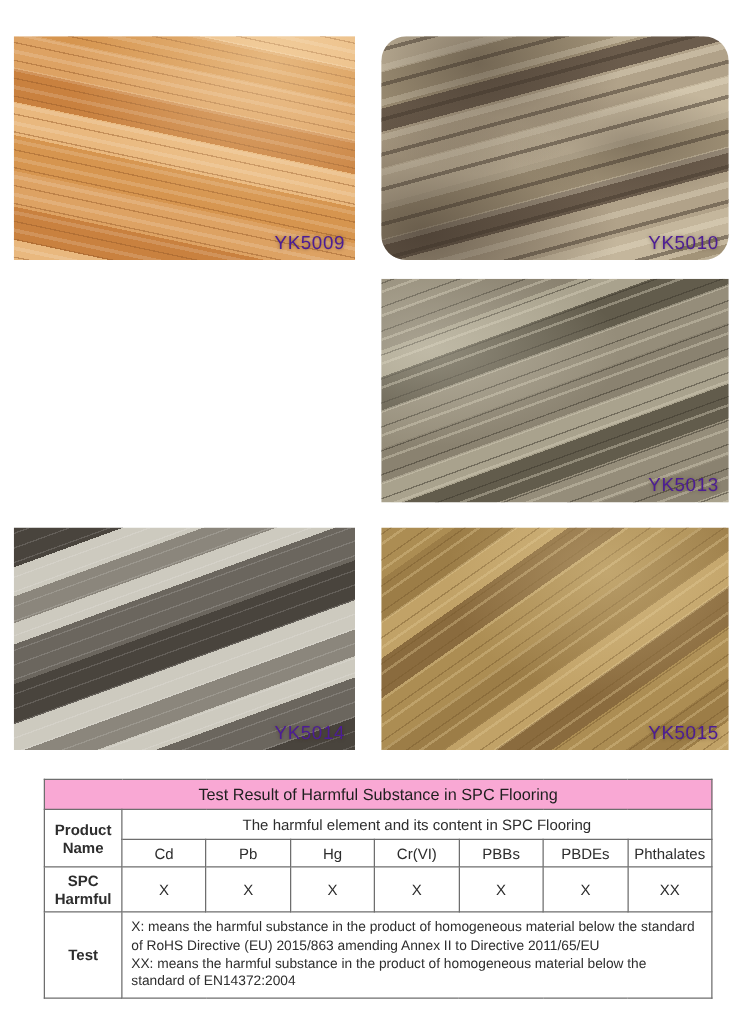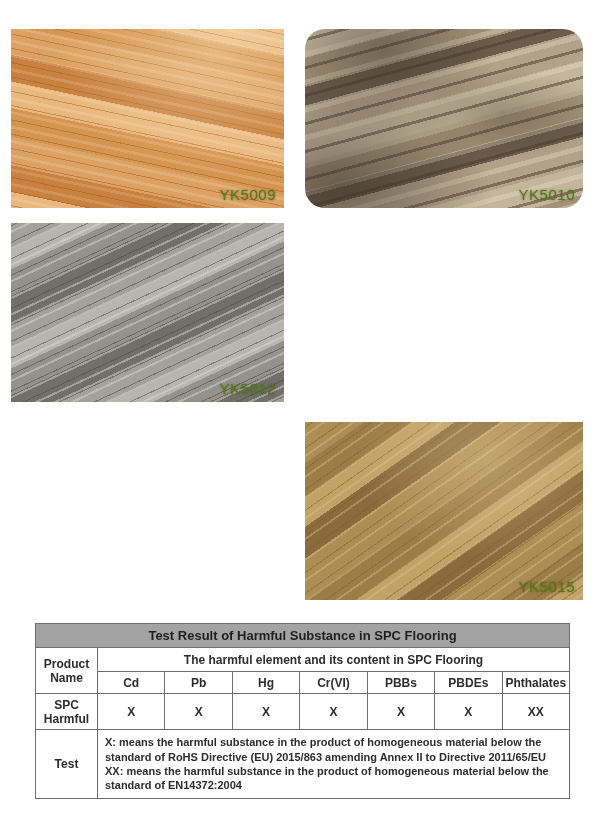--- a/index.html
+++ b/index.html
@@ -10,21 +10,21 @@
   
   .sample{position:absolute;margin:0;overflow:hidden;}
   .s-yk5009{left:11px;top:29px;width:273px;height:179px;}
   .s-yk5010{left:305px;top:29px;width:278px;height:179px;border-radius:20px;}
   .s-yk5012{left:11px;top:223px;width:273px;height:179px;}
   .s-yk5013{left:305px;top:223px;width:278px;height:179px;}
   .s-yk5014{left:11px;top:422px;width:273px;height:178px;}
   .s-yk5015{left:305px;top:422px;width:278px;height:178px;}
   .wood{position:absolute;inset:0;}
   .sample .label{
-    position:absolute;right:8px;bottom:5px;color:#4d7c0f;font-size:15px;
+    position:absolute;right:8px;bottom:5px;color:#4c1d95;font-size:15px;
     letter-spacing:.5px;text-shadow:0 0 3px rgba(60,40,20,.55);
   }
   
   .s-yk5009 .wood{background:
     radial-gradient(ellipse at 75% 12%, rgba(255,236,200,.40), transparent 55%),
     repeating-linear-gradient(192deg, transparent 0 5px, var(--ink) 5px 6px, transparent 6px 11px, rgba(255,255,255,.14) 11px 14px),
     repeating-linear-gradient(192deg, var(--light) 0 26px, var(--mid) 26px 54px, var(--base) 54px 82px, var(--dark) 82px 108px);}
   .s-yk5010 .wood{background:
     radial-gradient(ellipse at 12% 88%, rgba(58,48,39,.55), transparent 45%),
     radial-gradient(ellipse at 28% 12%, rgba(58,48,39,.45), transparent 40%),
@@ -45,24 +45,24 @@
     radial-gradient(ellipse at 65% 20%, rgba(244,224,176,.30), transparent 50%),
     repeating-linear-gradient(145deg, transparent 0 4px, var(--ink) 4px 5px, transparent 5px 10px, rgba(226,202,150,.35) 10px 12px, transparent 12px 17px),
     repeating-linear-gradient(145deg, var(--base) 0 34px, var(--mid) 34px 62px, var(--light) 62px 86px, var(--dark) 86px 112px);}
   
   .results-table{
     position:absolute;left:35px;top:623px;width:535px;
     border-collapse:collapse;table-layout:fixed;color:#2d2d2d;
   }
   .results-table th,.results-table td{
     border:1px solid #6e6e6e;text-align:center;vertical-align:middle;
-    font-size:12px;font-weight:bold;padding:1px 2px;
+    font-size:12px;font-weight:normal;padding:1px 2px;
   }
   .results-table .title-cell{
-    background:#a3a3a3;font-weight:bold;font-size:13px;height:21px;color:#1f1f1f;
+    background:#f9a8d4;font-weight:normal;font-size:13px;height:21px;color:#1f1f1f;
   }
   .results-table .rowhead{font-weight:bold;font-size:12px;}
   .results-table .subhead{height:24px;}
   .results-table .colhead{height:22px;}
   .results-table .val-row td{height:33px;}
   .results-table .note-cell{
     text-align:left;font-size:11px;line-height:1.3;padding:3px 7px;height:62px;
   }
   col.c-product{width:62px;}
 </style>
@@ -74,26 +74,30 @@
   <figure class="sample s-yk5009" style="--base: #dda263; --mid: #d6954f; --light: #e9b87e; --dark: #c9813f; --ink: rgba(150,90,40,.45);">
     <div class="wood"></div>
     <div class="label">YK5009</div>
   </figure>
 
   <figure class="sample s-yk5010" style="--base: #b1a289; --mid: #a29378; --light: #c4b69c; --dark: #6b5c4c; --ink: rgba(70,58,46,.50);">
     <div class="wood"></div>
     <div class="label">YK5010</div>
   </figure>
 
-  <figure class="sample s-yk5012" style="--base: #a3a29a; --mid: #94938b; --light: #b7b6ae; --dark: #716f67; --ink: rgba(70,70,62,.50);">
+
+  <figure class="sample s-yk5013" style="--base: #958d7a; --mid: #8a8270; --light: #a9a28d; --dark: #625c4c; --ink: rgba(60,55,44,.50);">
     <div class="wood"></div>
-    <div class="label">YK5012</div>
+    <div class="label">YK5013</div>
   </figure>
 
-
+  <figure class="sample s-yk5014" style="--base: #6b665e; --mid: #8b867c; --light: #cdcabf; --dark: #49443d; --ink: rgba(255,255,255,.14);">
+    <div class="wood"></div>
+    <div class="label">YK5014</div>
+  </figure>
 
   <figure class="sample s-yk5015" style="--base: #ac8d53; --mid: #9c7d47; --light: #c1a267; --dark: #8a6b3e; --ink: rgba(120,90,45,.45);">
     <div class="wood"></div>
     <div class="label">YK5015</div>
   </figure>
 
   <table class="results-table">
     <colgroup>
       <col class="c-product">
         <col>

